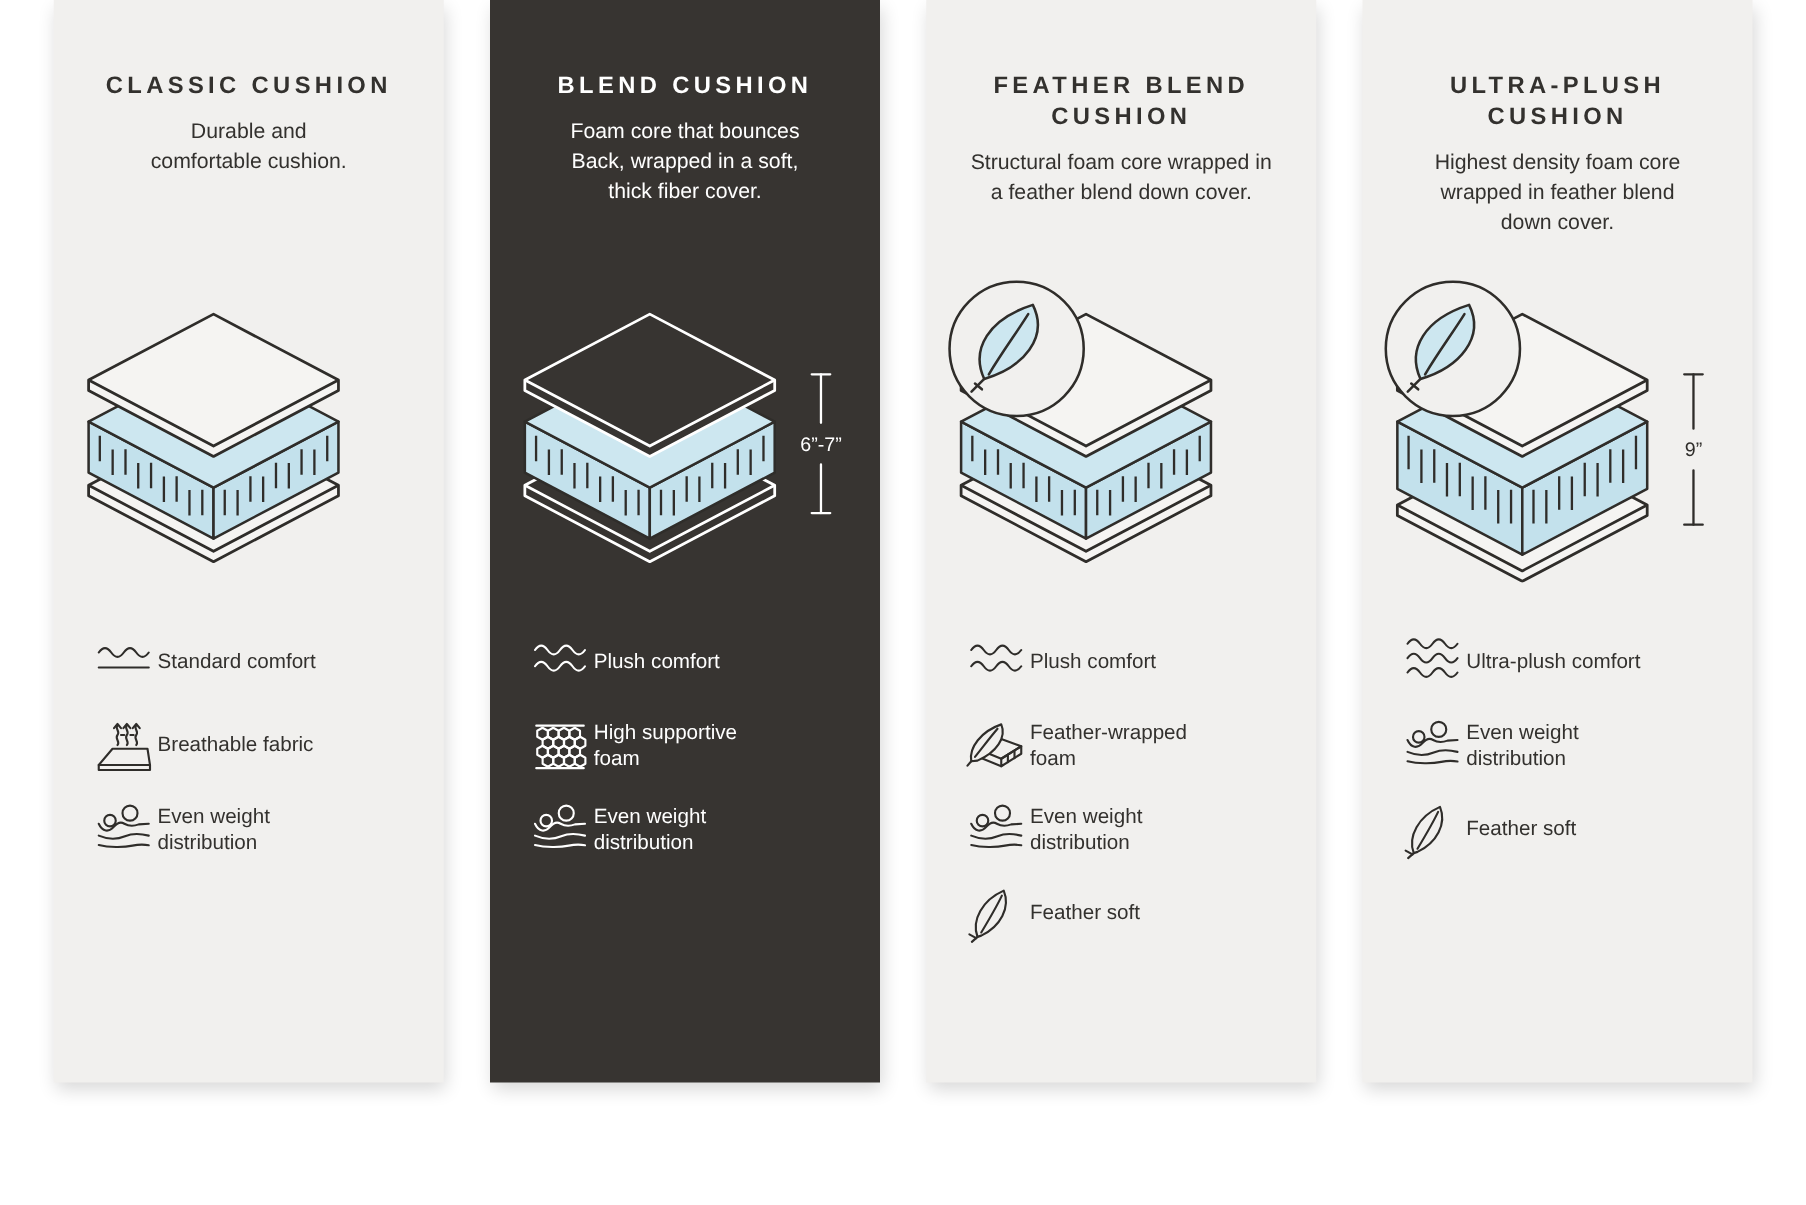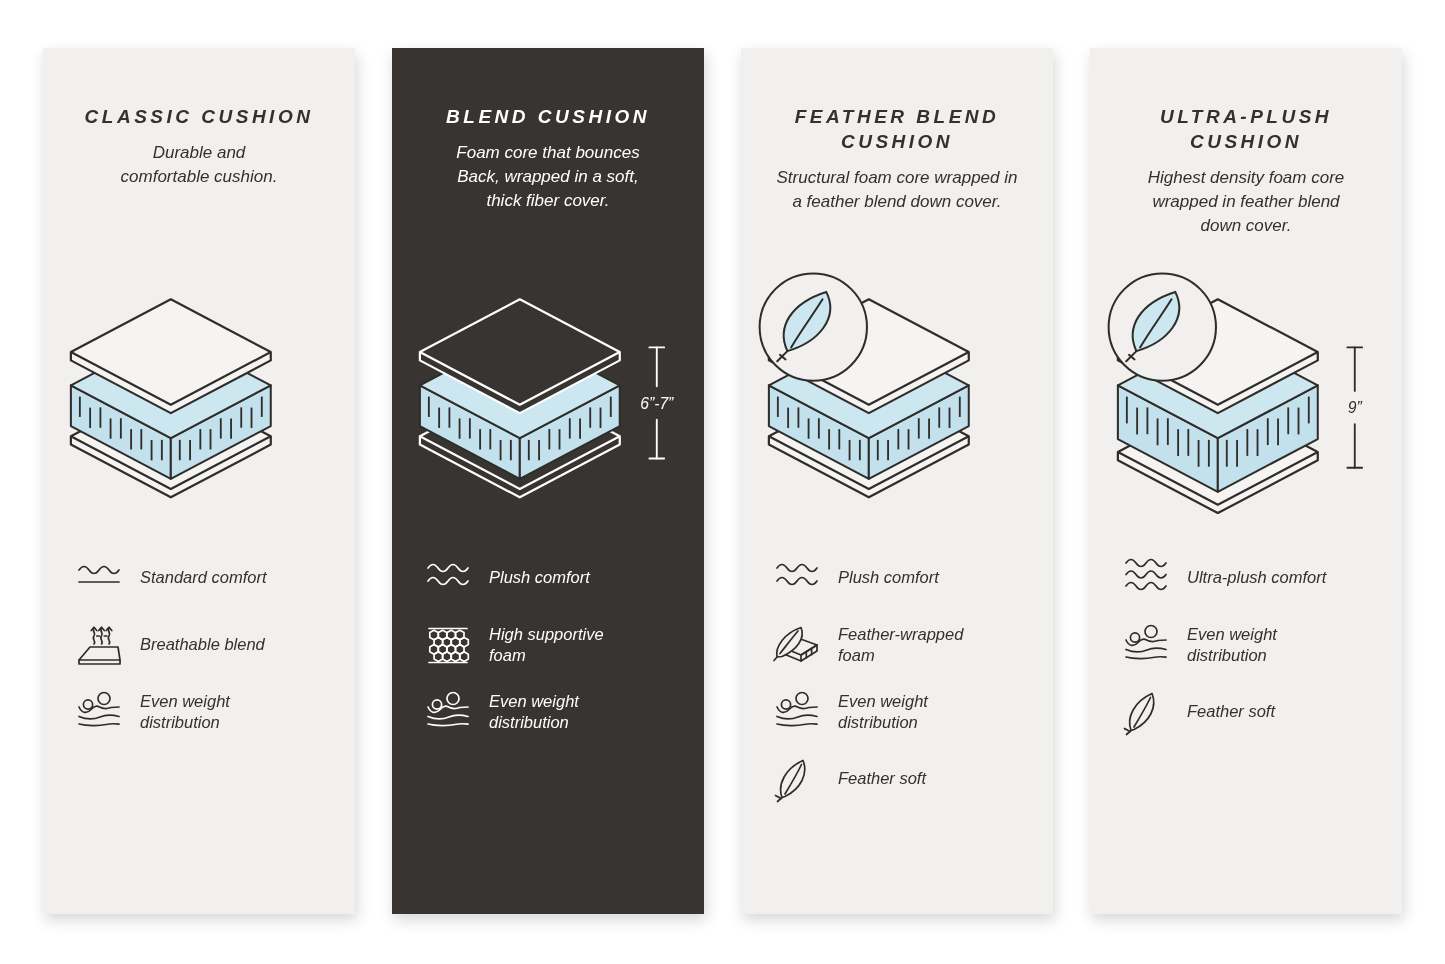--- a/index.html
+++ b/index.html
@@ -1,41 +1,41 @@
 <!DOCTYPE html>
 <html><head>
 <meta charset="utf-8">
 <style>
   html,body{margin:0;padding:0;}
   body{
     width:1445px;height:964px;background:#ffffff;
     font-family:"Liberation Sans", sans-serif;
     overflow:hidden;
   }
-  .row{display:flex;gap:37px;justify-content:center;padding-top:48px;font-style:italic;}
+  .row{display:flex;gap:37px;justify-content:center;}
   .card{
     width:312px;height:866px;box-sizing:border-box;
     padding:56px 25px 24px;
     box-shadow:2px 6px 14px rgba(0,0,0,0.16);
   }
   .card--light{background:#f1f0ee;color:#33312e;}
   .card--dark{background:#373431;color:#ffffff;}
   .header{height:162px;}
   .title{
     font-size:19px;font-weight:700;letter-spacing:3.5px;
     text-align:center;line-height:1.32;white-space:pre-line;margin:0;
   }
   .desc{
     margin-top:12px;font-size:17px;line-height:1.4;
     text-align:center;white-space:pre-line;
   }
   .illo{height:252px;display:flex;align-items:flex-start;justify-content:flex-end;}
   .illo svg{flex:0 0 auto;}
   .features{margin-top:36px;display:flex;flex-direction:column;gap:19px;padding-left:4px;}
-  .feature{display:flex;align-items:center;gap:14px;}
+  .feature{display:flex;align-items:center;}
   .ficon{width:54px;flex:0 0 54px;display:flex;justify-content:center;align-items:center;}
   .flabel{font-size:16.5px;line-height:1.3;white-space:pre-line;}
   svg text{font-family:"Liberation Sans", sans-serif;}
 </style>
 </head>
 <body style="background: rgb(255, 255, 255);">
 
 <div class="row" id="cards-row">
     <section class="card card--light">
     <div class="header">
@@ -99,21 +99,21 @@
              <path d="M21.8 15 h2.6 M29.3 15 h2.6"></path>
                 <path d="M19 23 c2.5 -2.5 -2.5 -5 0 -8 c2.5 -3 -2.5 -5 0 -8"></path>
                  <path d="M16.2 9.5 L19 6.2 L21.8 9.5"></path>
                 <path d="M26.5 23 c2.5 -2.5 -2.5 -5 0 -8 c2.5 -3 -2.5 -5 0 -8"></path>
                  <path d="M23.7 9.5 L26.5 6.2 L29.3 9.5"></path>
                 <path d="M34 23 c2.5 -2.5 -2.5 -5 0 -8 c2.5 -3 -2.5 -5 0 -8"></path>
                  <path d="M31.2 9.5 L34 6.2 L36.8 9.5"></path>
               </g>
             </svg>
           </span>
-    <span class="flabel">Breathable blend</span>
+    <span class="flabel">Breathable fabric</span>
   </div>
         <div class="feature">
     <span class="ficon">
             <svg viewBox="0 0 48 48" width="54" height="48" fill="none">
     <g stroke="#2f2d2a" stroke-width="1.7" stroke-linecap="round" stroke-linejoin="round">
                 <circle cx="13" cy="16.5" r="4.6"></circle>
                 <circle cx="29" cy="10.5" r="6"></circle>
       <path d="M4 19 c3 6.5 8 7 12 2.5 c3 -3.5 6 -4 8.5 -2.5 c3.5 2 7.5 2 11.5 0.5 L44 19"></path>
       <path d="M4 28.5 c7 3 15 3 21 0.5 c6 -2.5 13 -2 19 -0.5"></path>
       <path d="M4 36 c8 2 20 2 27 0.5 c5 -1 9 -1 13 -0.3"></path>

